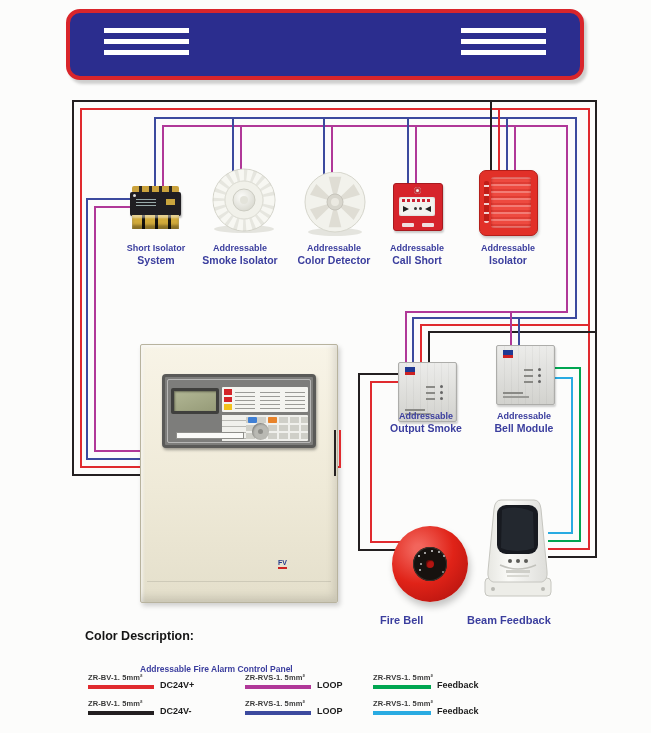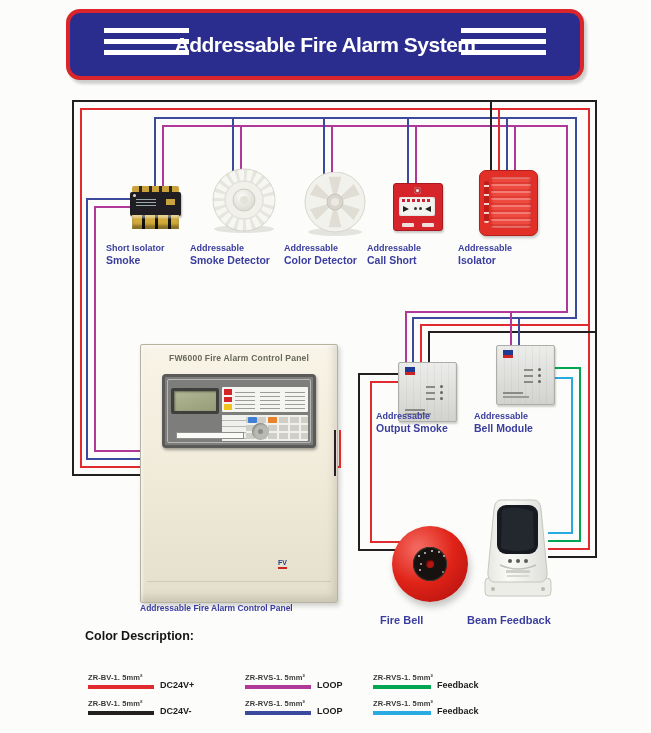--- a/index.html
+++ b/index.html
@@ -10,21 +10,21 @@
        border:4px solid #d9252b;border-radius:14px;box-shadow:3px 4px 3px rgba(0,0,0,.18);}
   .hdr-title{position:absolute;left:0;right:0;top:20px;text-align:center;color:#fff;
        font-size:21px;font-weight:bold;letter-spacing:-.5px;}
   .stripe{position:absolute;width:85px;height:5px;background:#fff;}
   
   .wire{position:absolute;display:block;z-index:1;}
   .wk{background:#231f20;} .wr{background:#e02a2e;} .wb{background:#3c4a9e;}
   .wm{background:#b03898;} .wg{background:#00a651;} .wc{background:#29abe2;}
   .z3{z-index:3;}
   
-  .dlabel{position:absolute;color:#3b3e9e;font-weight:bold;z-index:4;}
+  .dlabel{position:absolute;text-align:center;color:#3b3e9e;font-weight:bold;z-index:4;}
   .dlabel .l1{display:block;font-size:9px;line-height:12px;}
   .dlabel .l2{display:block;font-size:10.5px;line-height:13px;}
   .blabel{position:absolute;color:#3b3e9e;font-weight:bold;font-size:11px;z-index:4;}
   
   .dev{position:absolute;z-index:2;}
   
   .iso{width:51px;height:43px;}
   .iso .top{position:absolute;left:2px;top:0;width:47px;height:7px;border-radius:2px;
        background:repeating-linear-gradient(90deg,#caa23c 0 7px,#2a2722 7px 10px);}
   .iso .body{position:absolute;left:0;top:6px;width:51px;height:24px;background:#201e22;border-radius:2px;
@@ -131,21 +131,20 @@
 
 <div id="stage">
 
   <div class="hdr">
     <i class="stripe" style="left:34px;top:15px"></i>
     <i class="stripe" style="left:34px;top:26px"></i>
     <i class="stripe" style="left:34px;top:37px"></i>
     <i class="stripe" style="right:34px;top:15px"></i>
     <i class="stripe" style="right:34px;top:26px"></i>
     <i class="stripe" style="right:34px;top:37px"></i>
-    <div class="hdr-title">Addressable Fire Alarm System</div>
   </div>
 
   <i class="wire wk" style="left:72px;top:100px;width:523px;height:2px"></i>
   <i class="wire wr" style="left:80px;top:108px;width:510px;height:2px"></i>
   <i class="wire wb" style="left:154px;top:117px;width:423px;height:2px"></i>
   <i class="wire wm" style="left:162px;top:125px;width:406px;height:2px"></i>
 
   <i class="wire wk" style="left:72px;top:100px;width:2px;height:376px"></i>
   <i class="wire wr" style="left:80px;top:108px;width:2px;height:360px"></i>
   <i class="wire wb" style="left:86px;top:198px;width:2px;height:262px"></i>
@@ -257,21 +256,20 @@
     <i class="foot"></i>
     <i class="foot2"></i>
   </div>
 
   <div class="dev snd" style="left:479px;top:170px">
     <i class="grille"></i>
     <i class="strip"></i>
   </div>
 
   <div class="dev panel">
-    <div class="ptitle">FW6000 Fire Alarm Control Panel</div>
     <div class="ppanel">
       <i class="inline"></i>
       <div class="lcd">
           <i class="scr"></i>
         </div>
       <div class="info">
         <i class="ledr1"></i>
         <i class="ledr2"></i>
         <i class="ledy"></i>
         <i class="c1"></i>
@@ -340,25 +338,25 @@
     <circle cx="30" cy="65" r="2" fill="#5c5c58"></circle>
       <circle cx="38" cy="65" r="2" fill="#5c5c58"></circle>
       <circle cx="46" cy="65" r="2" fill="#5c5c58"></circle>
     <path d="M20 69 q18 8 36 0" fill="none" stroke="#c2c2bc" stroke-width="1.5"></path>
     <rect x="26" y="74" width="24" height="3" fill="#cfcfc9"></rect>
     <rect x="27" y="79" width="22" height="2" fill="#d8d8d2"></rect>
   </svg>
 
   <div class="dlabel" style="left:106px;top:242px;width:100px">
     <span class="l1">Short Isolator</span>
-    <span class="l2">Smoke</span>
+    <span class="l2">System</span>
   </div>
   <div class="dlabel" style="left:190px;top:242px;width:100px">
     <span class="l1">Addressable</span>
-    <span class="l2">Smoke Detector</span>
+    <span class="l2">Smoke Isolator</span>
   </div>
   <div class="dlabel" style="left:284px;top:242px;width:100px">
     <span class="l1">Addressable</span>
     <span class="l2">Color Detector</span>
   </div>
   <div class="dlabel" style="left:367px;top:242px;width:100px">
     <span class="l1">Addressable</span>
     <span class="l2">Call Short</span>
   </div>
   <div class="dlabel" style="left:458px;top:242px;width:100px">
@@ -366,21 +364,21 @@
     <span class="l2">Isolator</span>
   </div>
   <div class="dlabel" style="left:376px;top:410px;width:100px">
     <span class="l1">Addressable</span>
     <span class="l2">Output Smoke</span>
   </div>
   <div class="dlabel" style="left:474px;top:410px;width:100px">
     <span class="l1">Addressable</span>
     <span class="l2">Bell Module</span>
   </div>
-  <div class="blabel" style="left:140px;top:603px;width:170px;font-size:8.5px">Addressable Fire Alarm Control Panel</div>
+  <div class="blabel" style="left:140px;top:664px;width:170px;font-size:8.5px">Addressable Fire Alarm Control Panel</div>
   <div class="blabel" style="left:380px;top:614px;width:100px">Fire Bell</div>
   <div class="blabel" style="left:467px;top:614px;width:100px">Beam Feedback</div>
 
   <div class="leg-h" style="left:85px;top:629px">Color Description:</div>
 
   <div class="leg-item" style="left:88px;top:673px">
     <div class="leg-spec">ZR-BV-1. 5mm²</div>
     <div class="leg-line" style="background: rgb(224, 42, 46);"></div>
     <span class="leg-label">DC24V+</span>
   </div>

